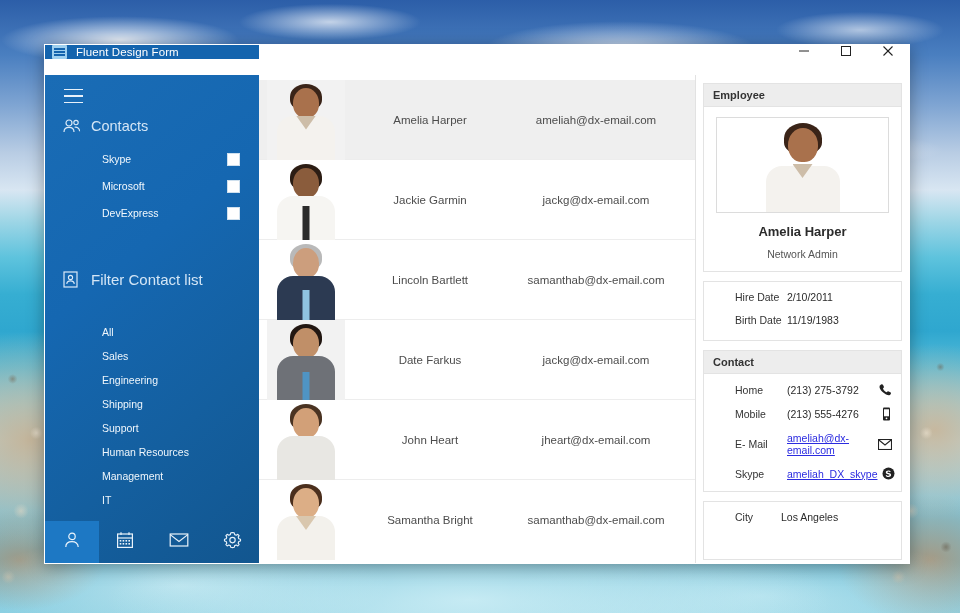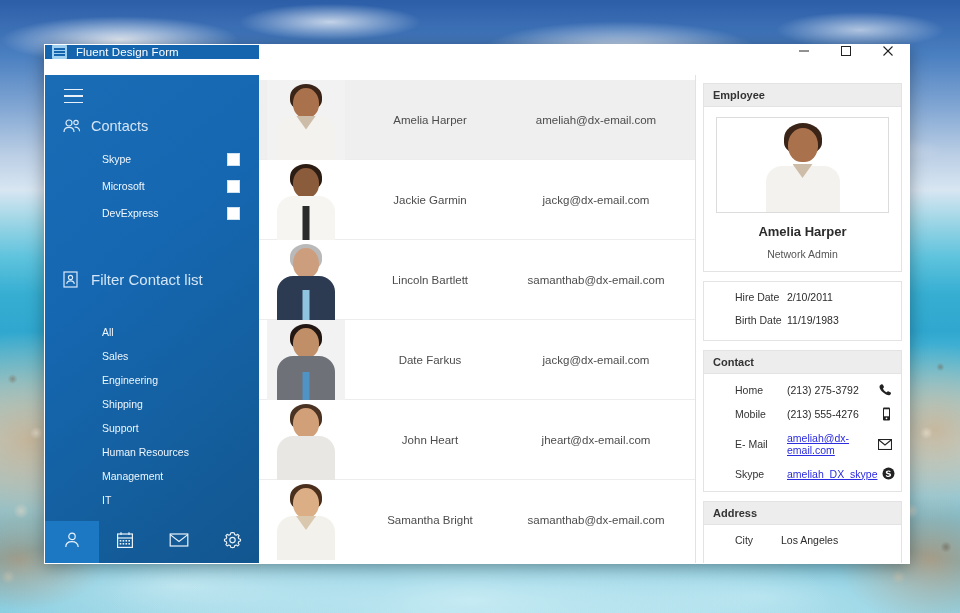--- a/index.html
+++ b/index.html
@@ -534,21 +534,20 @@
                 <svg width="13" height="13" viewBox="0 0 13 13">
                     <circle cx="6.5" cy="6.5" r="6" fill="#222"></circle>
                     <path d="M8.7 4.3c-.5-.6-1.4-.9-2.3-.9-1.5 0-2.6.7-2.6 1.9 0 1.3 1.1 1.7 2.4 2 1 .2 1.3.4 1.3.8 0 .4-.4.7-1.1.7-.8 0-1.4-.3-1.9-.9l-.9.9c.6.8 1.6 1.2 2.8 1.2 1.6 0 2.7-.8 2.7-2 0-1.3-1-1.7-2.4-2-1-.2-1.3-.4-1.3-.8 0-.4.4-.6 1-.6.7 0 1.2.2 1.6.7Z" fill="#fff"></path>
                   </svg>
               </span>
             </div>
           </div>
         </div>
 
         <div class="card" id="address-card">
-          <div class="card-hd">Address</div>
           <div class="card-bd">
             <div class="kv">
               <span class="k">City</span>
               <span class="v">Los Angeles</span>
             </div>
 
           </div>
         </div>
 
       </div>

